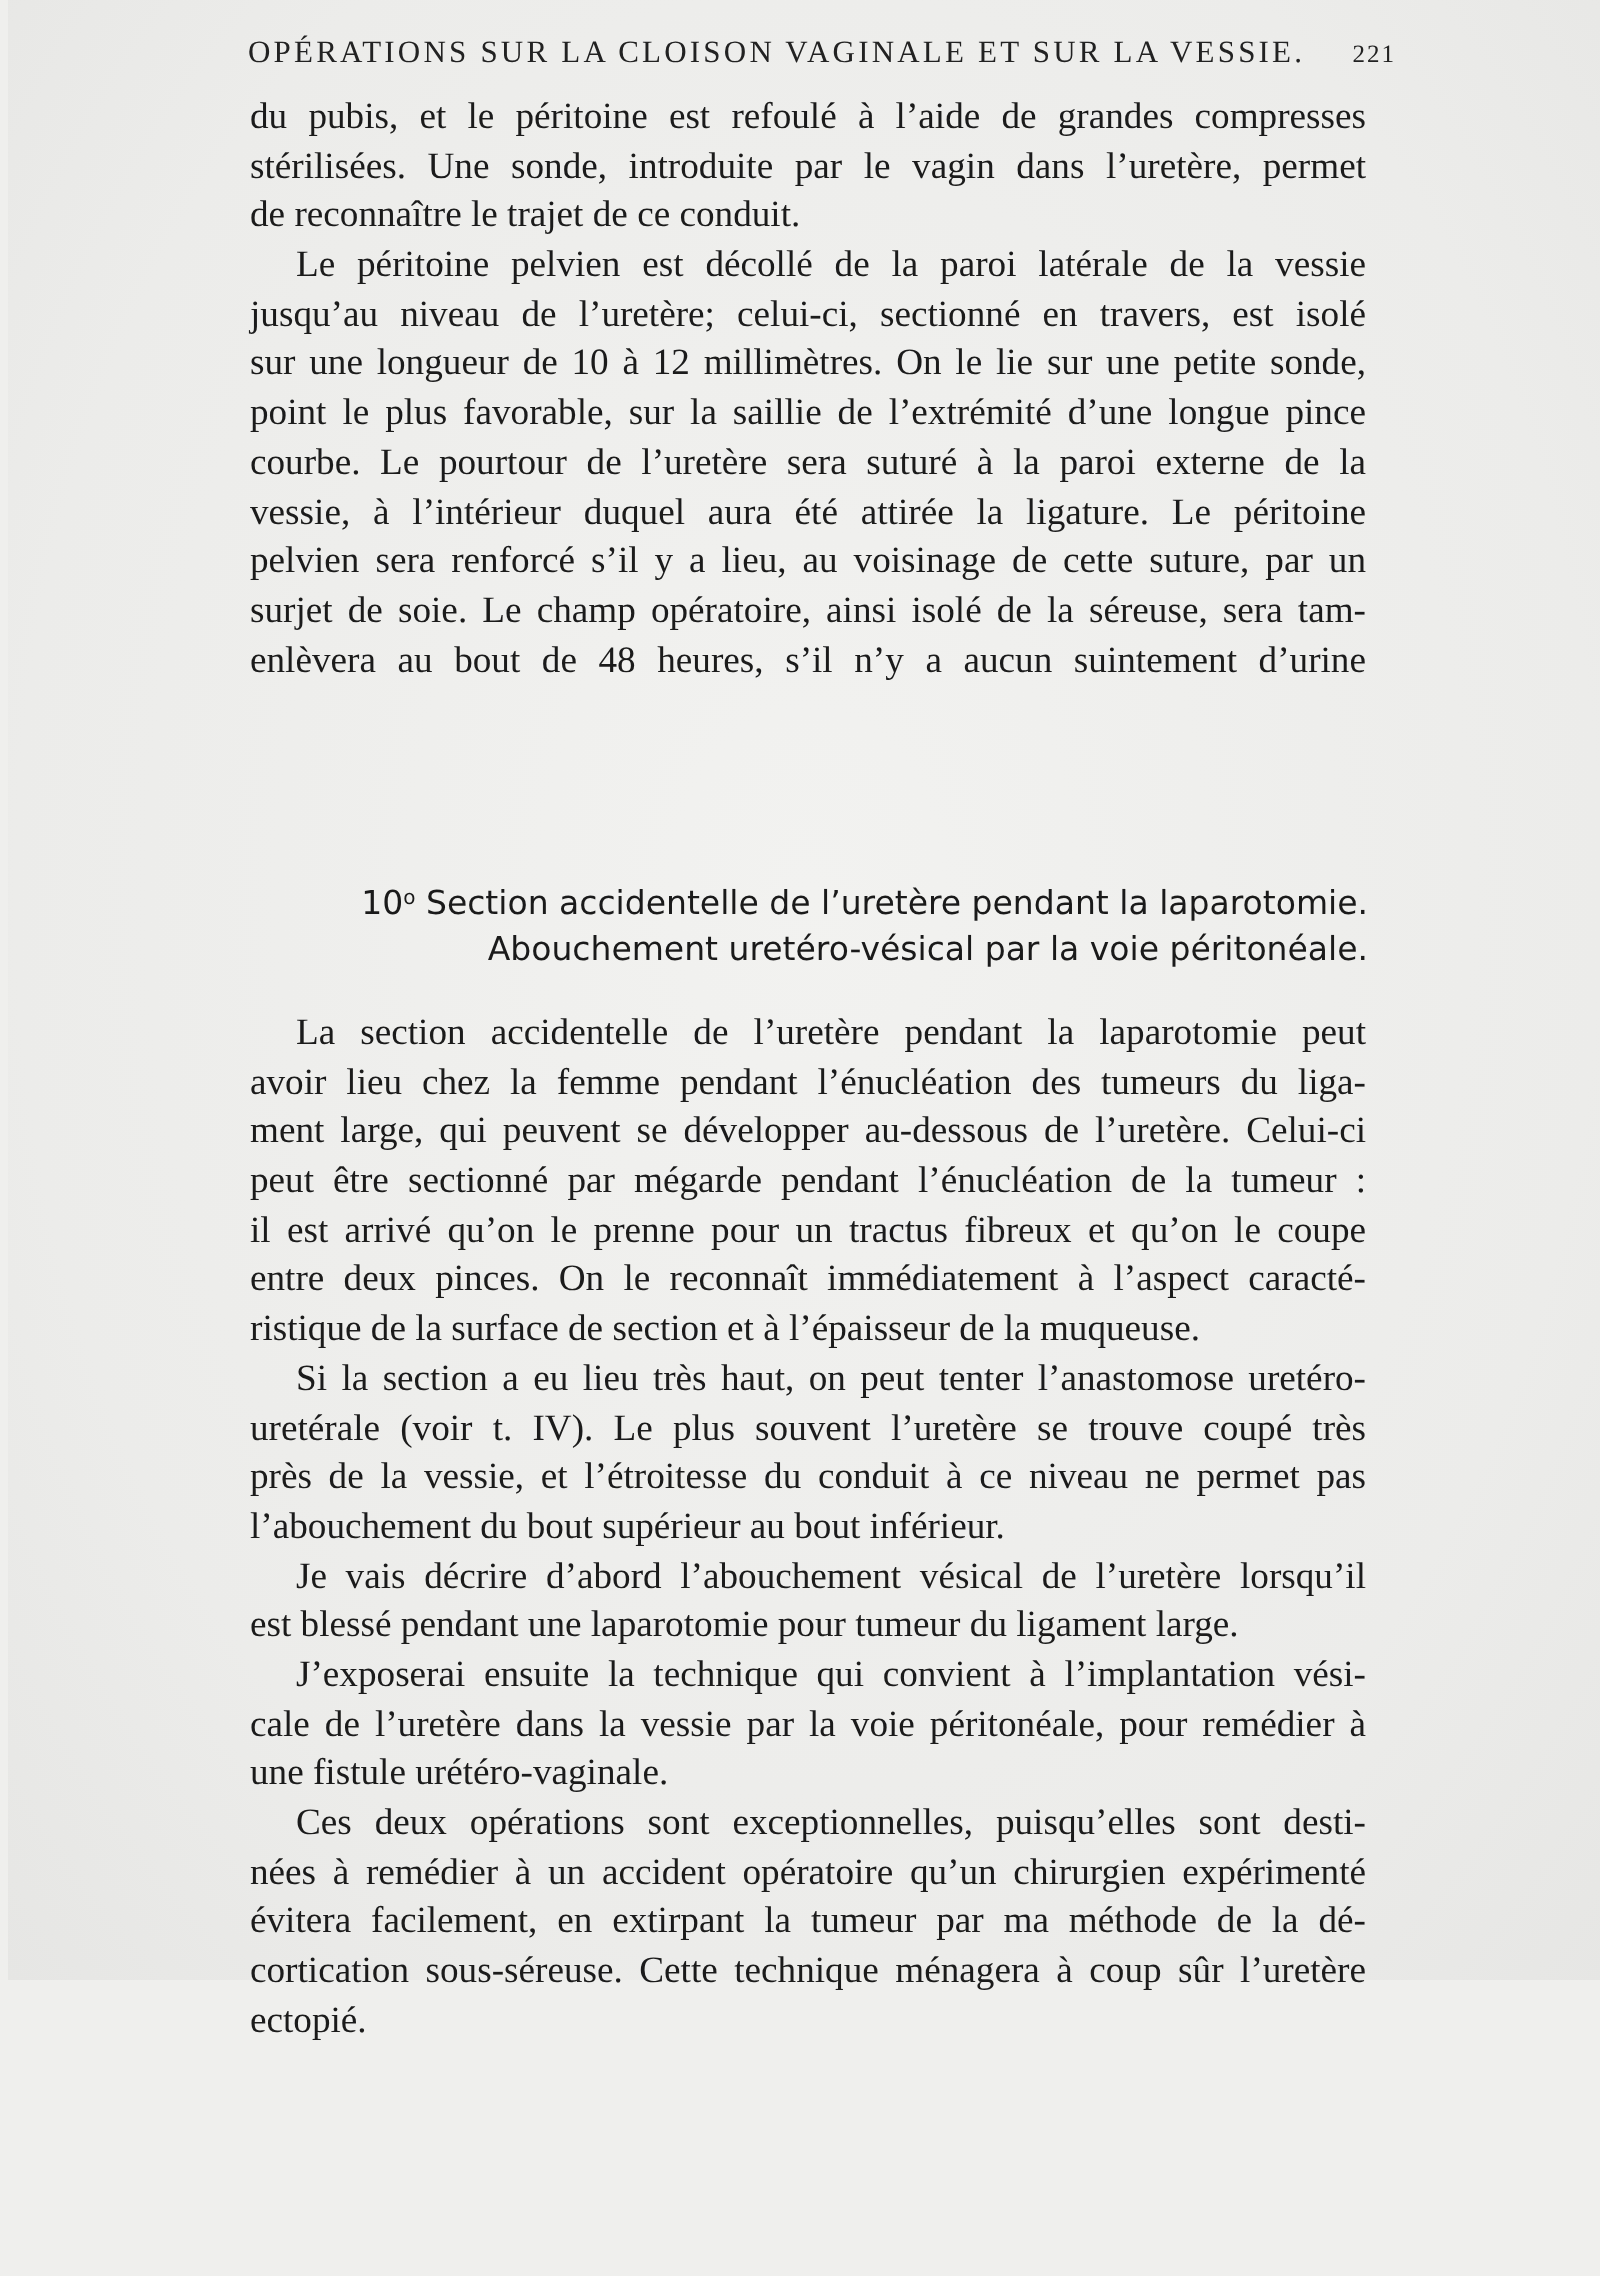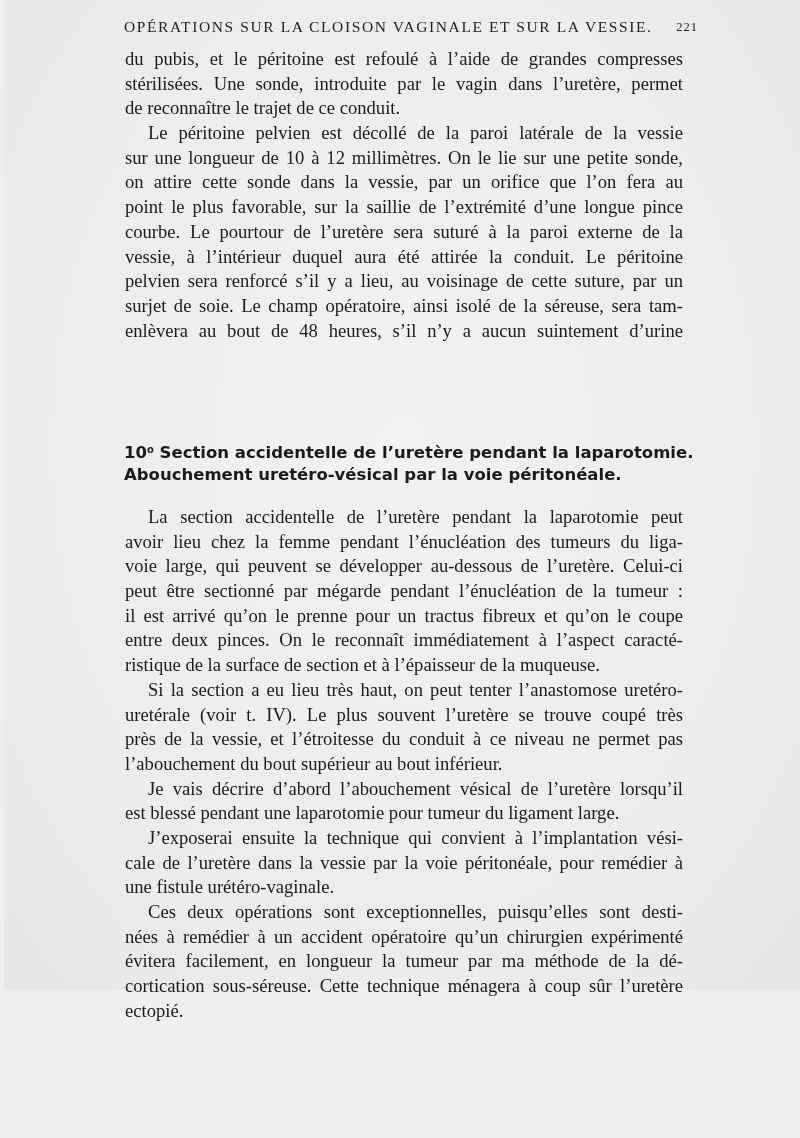--- a/index.html
+++ b/index.html
@@ -59,24 +59,24 @@
       text-align-last: left;
     }
     .line.indent {
       padding-left: 23px;
     }
     .heading {
       position: absolute;
       left: 120px;
       width: 560px;
       font-family: "DejaVu Sans", "Liberation Sans", sans-serif;
-      font-weight: bold;
+      font-weight: normal;
       font-size: 16.5px;
       color: #1a1a1a;
-      text-align: left;
+      text-align: right;
     }
     .heading .hline {
       height: 25px;
       line-height: 25px;
       white-space: nowrap;
     }
     .heading sup {
       font-size: 10px;
       vertical-align: 5px;
     }
@@ -92,46 +92,46 @@
   </div>
 
   <div class="block" id="block-top" style="top:47px;">
       <div>
         <div class="line">du pubis, et le péritoine est refoulé à l’aide de grandes compresses</div>
         <div class="line">stérilisées. Une sonde, introduite par le vagin dans l’uretère, permet</div>
         <div class="line last">de reconnaître le trajet de ce conduit.</div>
       </div>
       <div>
         <div class="line indent">Le péritoine pelvien est décollé de la paroi latérale de la vessie</div>
+        <div class="line">jusqu’au niveau de l’uretère; celui-ci, sectionné en travers, est isolé</div>
         <div class="line">sur une longueur de 10 à 12 millimètres. On le lie sur une petite sonde,</div>
-        <div class="line">on attire cette sonde dans la vessie, par un orifice que l’on fera au</div>
         <div class="line">point le plus favorable, sur la saillie de l’extrémité d’une longue pince</div>
         <div class="line">courbe. Le pourtour de l’uretère sera suturé à la paroi externe de la</div>
-        <div class="line">vessie, à l’intérieur duquel aura été attirée la conduit. Le péritoine</div>
+        <div class="line">vessie, à l’intérieur duquel aura été attirée la ligature. Le péritoine</div>
         <div class="line">pelvien sera renforcé s’il y a lieu, au voisinage de cette suture, par un</div>
         <div class="line">surjet de soie. Le champ opératoire, ainsi isolé de la séreuse, sera tam-</div>
         <div class="line">enlèvera au bout de 48 heures, s’il n’y a aucun suintement d’urine</div>
       </div>
     </div>
 
   <div class="heading" style="top:437px;">
     <div class="hline">
       <span>10</span><sup>o</sup>
       <span>Section accidentelle de l’uretère pendant la laparotomie.</span>
     </div>
     <div class="hline">
       <span>Abouchement uretéro-vésical par la voie péritonéale.</span>
     </div>
   </div>
 
   <div class="block" id="block-bottom" style="top:505px;">
       <div>
         <div class="line indent">La section accidentelle de l’uretère pendant la laparotomie peut</div>
         <div class="line">avoir lieu chez la femme pendant l’énucléation des tumeurs du liga-</div>
-        <div class="line">voie large, qui peuvent se développer au-dessous de l’uretère. Celui-ci</div>
+        <div class="line">ment large, qui peuvent se développer au-dessous de l’uretère. Celui-ci</div>
         <div class="line">peut être sectionné par mégarde pendant l’énucléation de la tumeur :</div>
         <div class="line">il est arrivé qu’on le prenne pour un tractus fibreux et qu’on le coupe</div>
         <div class="line">entre deux pinces. On le reconnaît immédiatement à l’aspect caracté-</div>
         <div class="line last">ristique de la surface de section et à l’épaisseur de la muqueuse.</div>
       </div>
       <div>
         <div class="line indent">Si la section a eu lieu très haut, on peut tenter l’anastomose uretéro-</div>
         <div class="line">uretérale (voir t. IV). Le plus souvent l’uretère se trouve coupé très</div>
         <div class="line">près de la vessie, et l’étroitesse du conduit à ce niveau ne permet pas</div>
         <div class="line last">l’abouchement du bout supérieur au bout inférieur.</div>
@@ -141,19 +141,19 @@
         <div class="line last">est blessé pendant une laparotomie pour tumeur du ligament large.</div>
       </div>
       <div>
         <div class="line indent">J’exposerai ensuite la technique qui convient à l’implantation vési-</div>
         <div class="line">cale de l’uretère dans la vessie par la voie péritonéale, pour remédier à</div>
         <div class="line last">une fistule urétéro-vaginale.</div>
       </div>
       <div>
         <div class="line indent">Ces deux opérations sont exceptionnelles, puisqu’elles sont desti-</div>
         <div class="line">nées à remédier à un accident opératoire qu’un chirurgien expérimenté</div>
-        <div class="line">évitera facilement, en longueur la tumeur par ma méthode de la dé-</div>
+        <div class="line">évitera facilement, en extirpant la tumeur par ma méthode de la dé-</div>
         <div class="line">cortication sous-séreuse. Cette technique ménagera à coup sûr l’uretère</div>
         <div class="line last">ectopié.</div>
       </div>
     </div>
 
 </div>
 
 </body></html>

